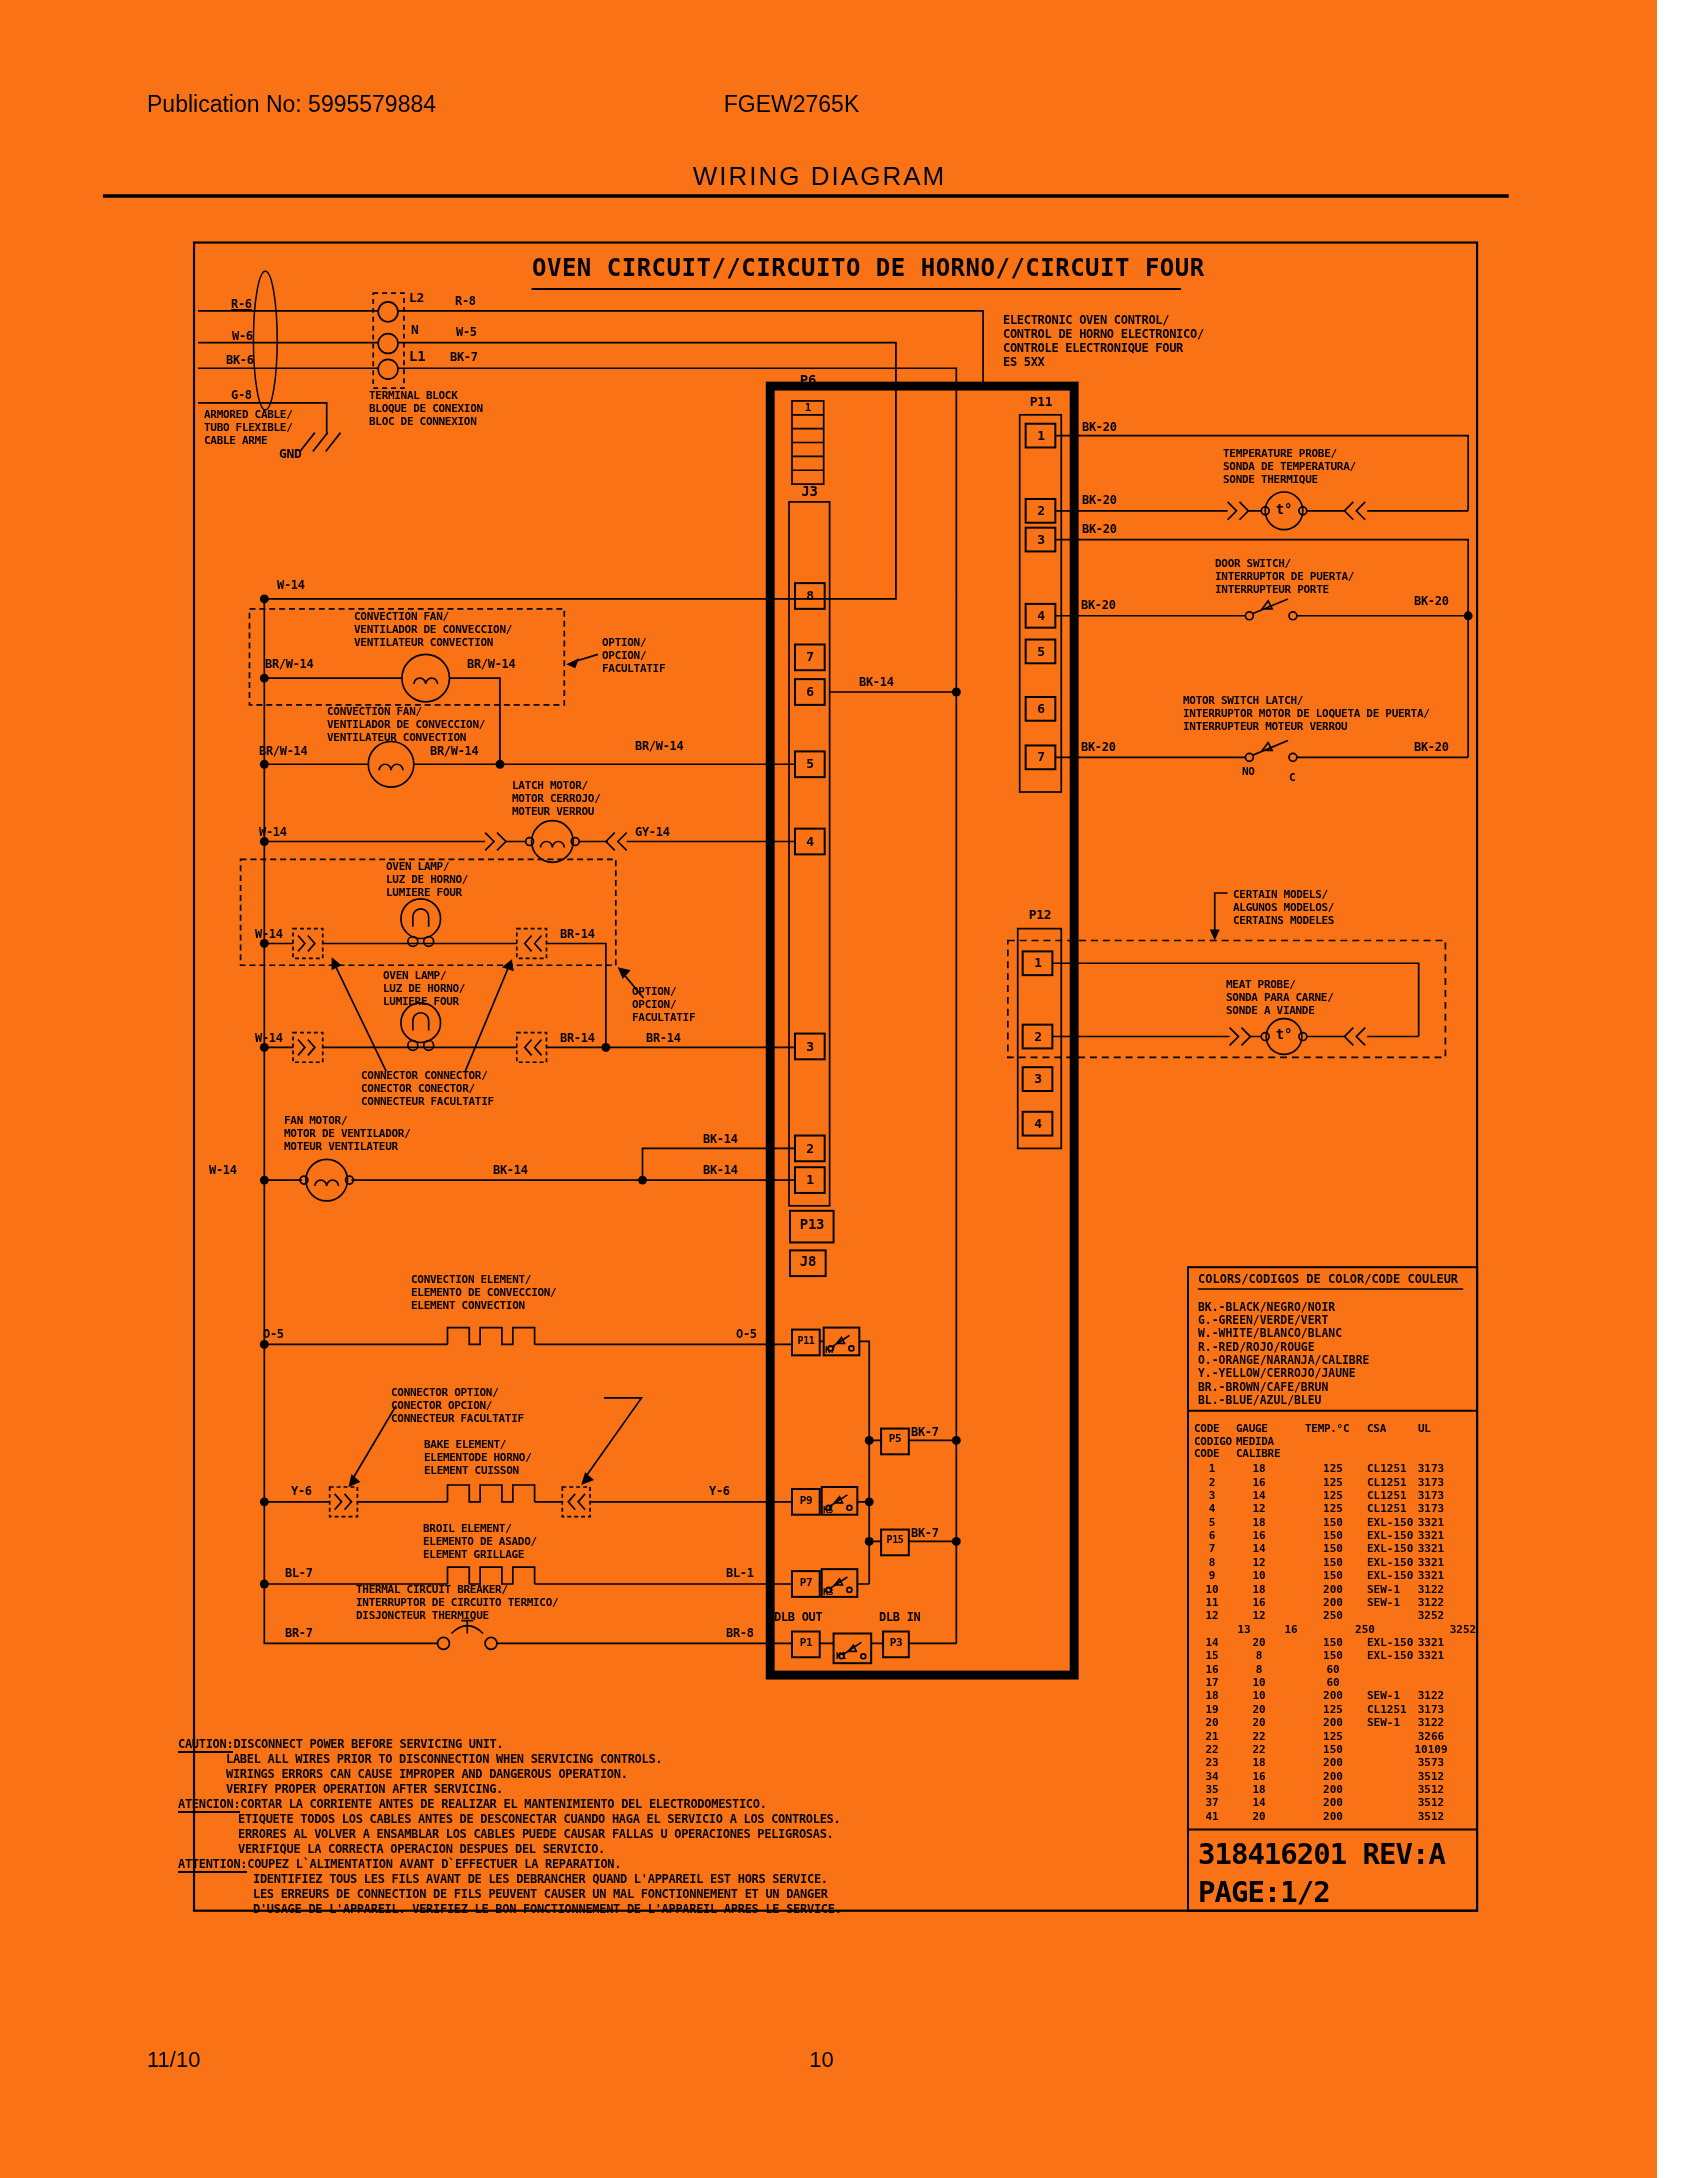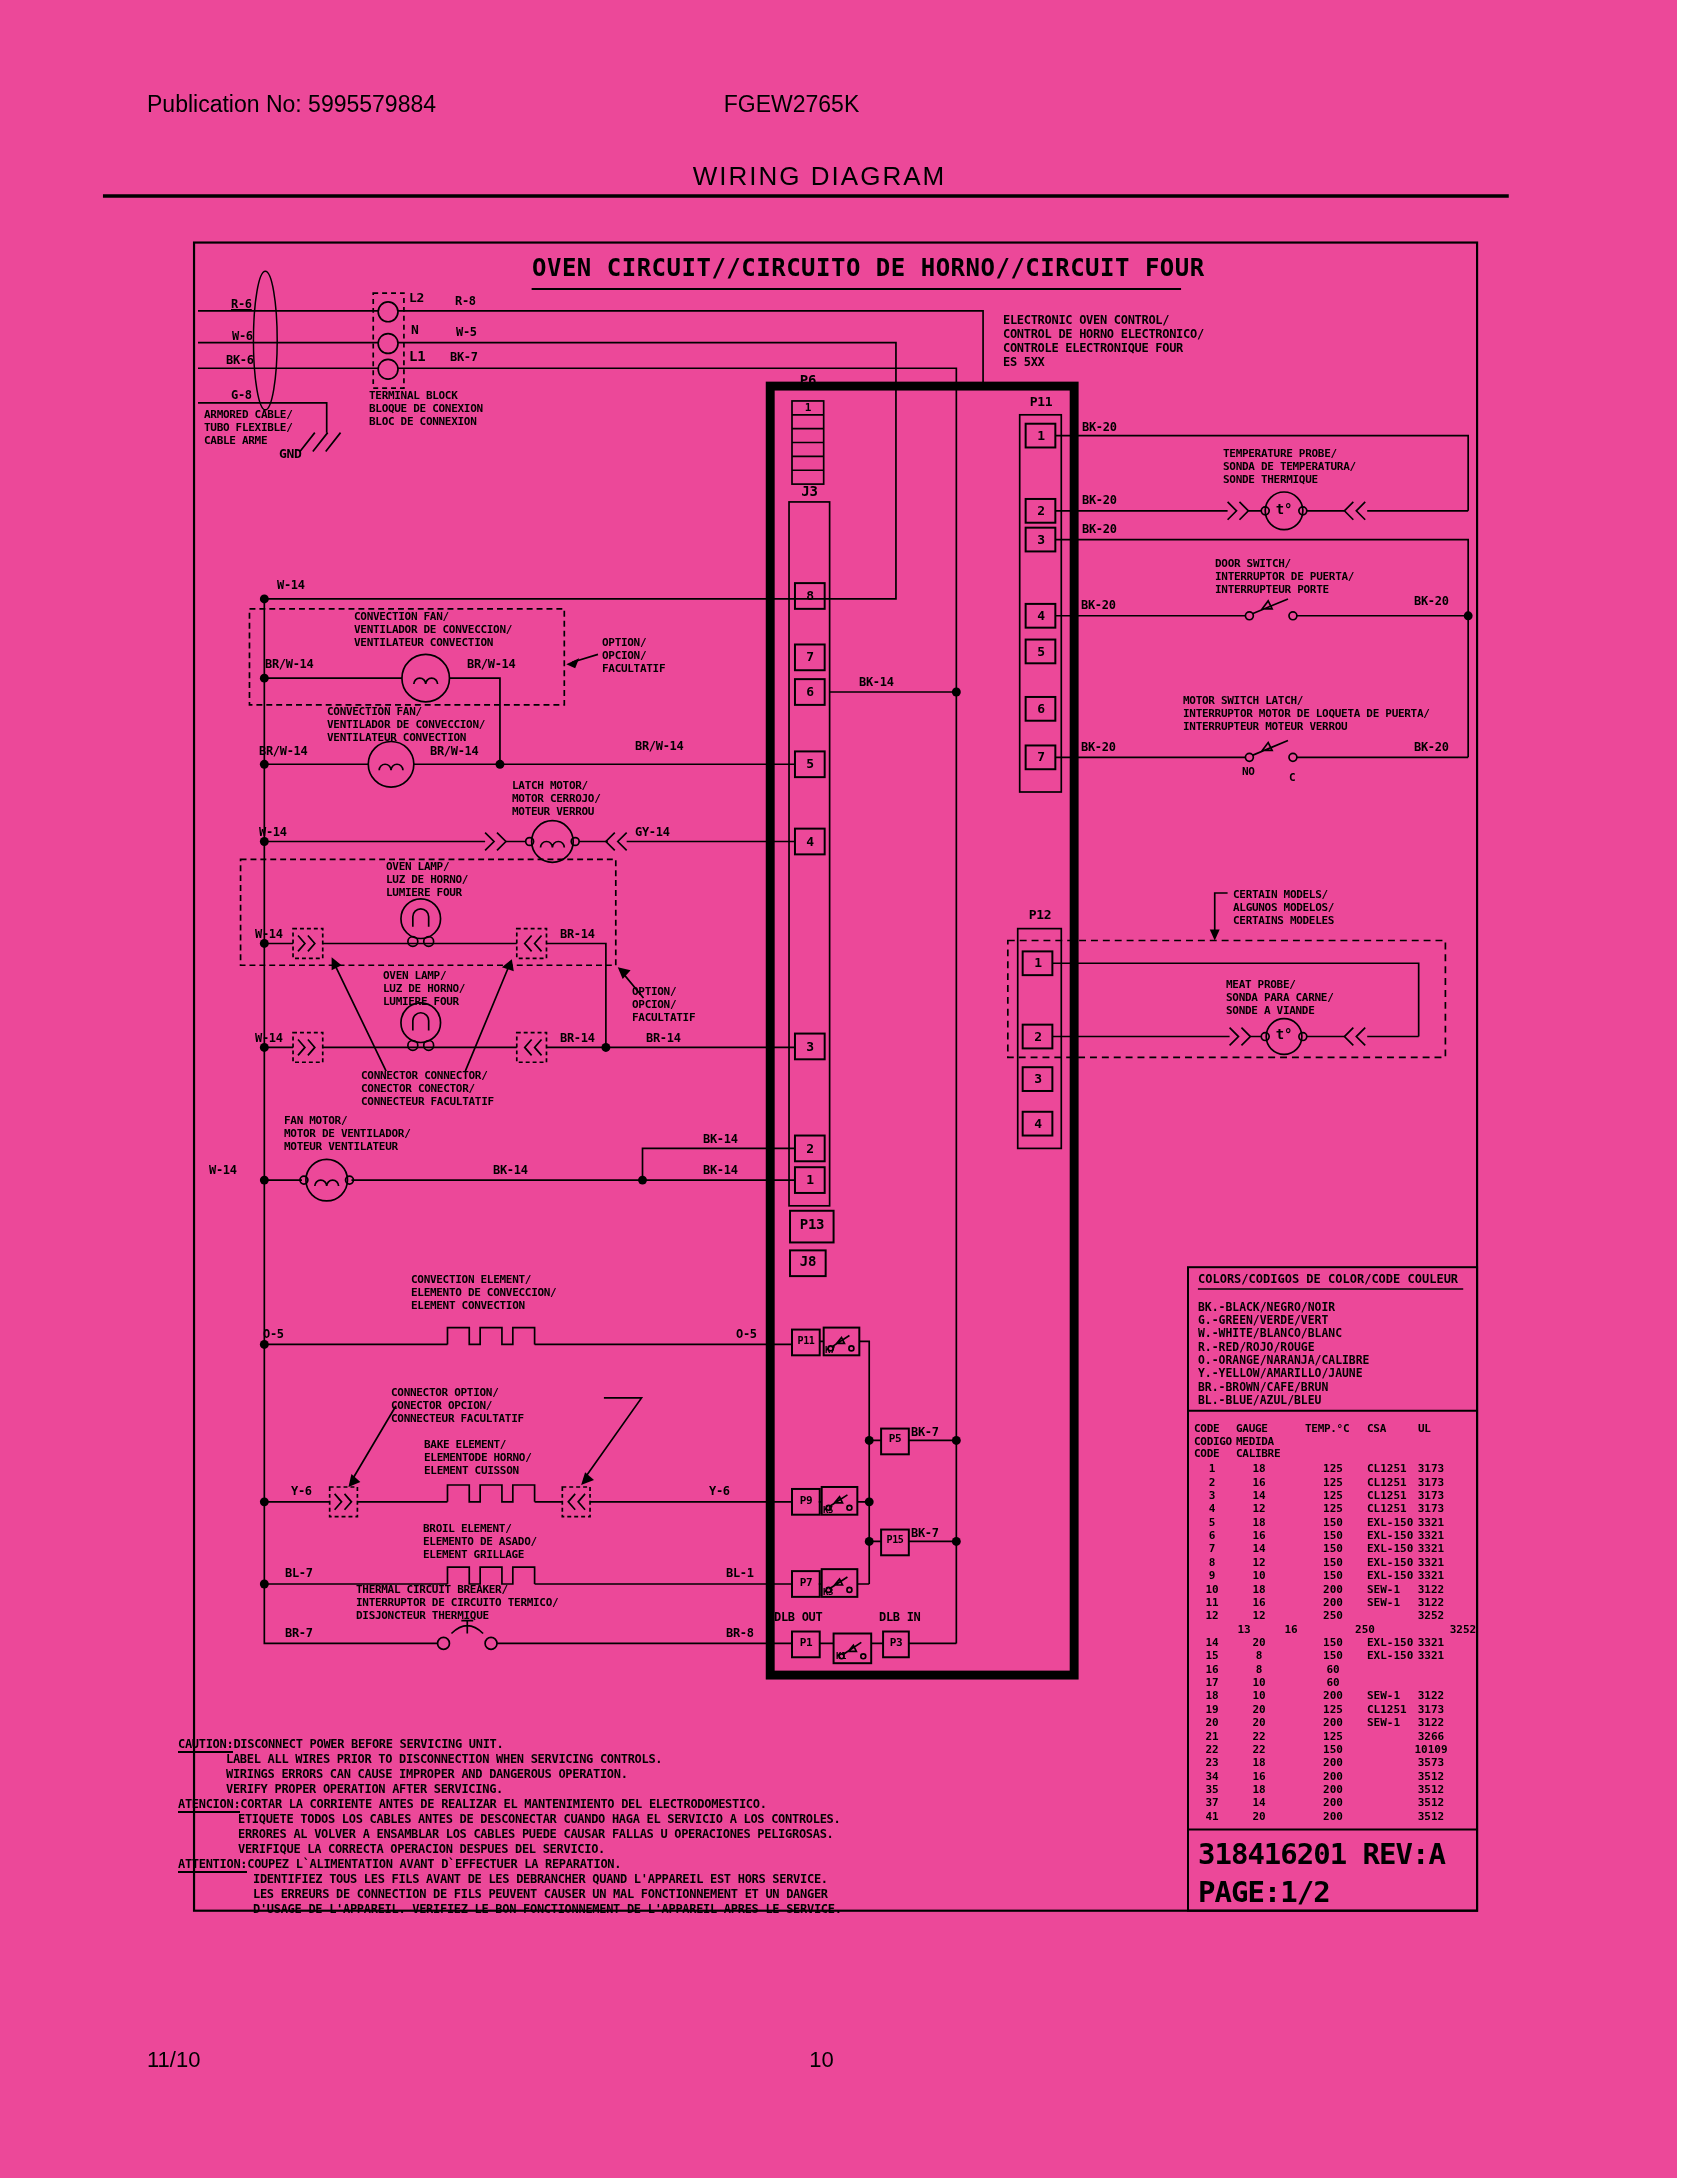--- a/index.html
+++ b/index.html
@@ -1,16 +1,16 @@
 <!DOCTYPE html>
 <html><head>
 <meta charset="utf-8">
 <style>
   html,body{margin:0;padding:0;background:#fff;}
-  #page{position:relative;width:1657px;height:2178px;background:#ec4899;color:#000;overflow:hidden;padding-left:20px;}
+  #page{position:relative;width:1657px;height:2178px;background:#f97316;color:#000;overflow:hidden;}
   .sans{position:absolute;font-family:"Liberation Sans",sans-serif;color:#000;white-space:pre;}
   .mono{position:absolute;font-family:"DejaVu Sans Mono",monospace;font-weight:bold;color:#000;white-space:pre;}
   .lab{position:absolute;font-family:"DejaVu Sans Mono",monospace;font-weight:bold;font-size:12px;
        line-height:1.18;letter-spacing:-0.3px;color:#000;white-space:pre;}
   .crow{position:absolute;font-family:"DejaVu Sans Mono",monospace;font-weight:bold;font-size:11.4px;color:#000;white-space:pre;}
   .grow{position:absolute;left:1188px;width:289px;height:13px;font-family:"DejaVu Sans Mono",monospace;font-weight:bold;font-size:11px;color:#000;}
   .grow span{position:absolute;top:0;white-space:pre;}
   .g-code{left:4px;width:40px;text-align:center;}
   .g-gauge{left:51px;width:40px;text-align:center;}
   .g-temp{left:125px;width:40px;text-align:center;}
@@ -421,21 +421,21 @@
       <div class="lab" style="left: 1236px; top: 1448px; font-size: 11px;">CALIBRE</div>
     </div>
 
   <div class="crow" style="left:1198px;top:1272px;font-size:12px;">COLORS/CODIGOS DE COLOR/CODE COULEUR</div>
   <div id="color-items">
       <div class="crow" style="left: 1198px; top: 1300px;">BK.-BLACK/NEGRO/NOIR</div>
       <div class="crow" style="left: 1198px; top: 1313px;">G.-GREEN/VERDE/VERT</div>
       <div class="crow" style="left: 1198px; top: 1326px;">W.-WHITE/B​LANCO/BLANC</div>
       <div class="crow" style="left: 1198px; top: 1340px;">R.-RED/ROJO/ROUGE</div>
       <div class="crow" style="left: 1198px; top: 1353px;">O.-ORANGE/NARANJA/CALIBRE</div>
-      <div class="crow" style="left: 1198px; top: 1366px;">Y.-YELLOW/AMARILLO/JAUNE</div>
+      <div class="crow" style="left: 1198px; top: 1366px;">Y.-YELLOW/CERROJO/JAUNE</div>
       <div class="crow" style="left: 1198px; top: 1380px;">BR.-BROWN/CAFE/BRUN</div>
       <div class="crow" style="left: 1198px; top: 1393px;">BL.-BLUE/AZUL/BLEU</div>
     </div>
 
   <div id="gauge-rows">
       <div class="grow" style="top: 1462px;">
         <span class="g-code">1</span>
         <span class="g-gauge">18</span>
         <span class="g-temp">125</span>
         <span class="g-csa">CL1251</span>

